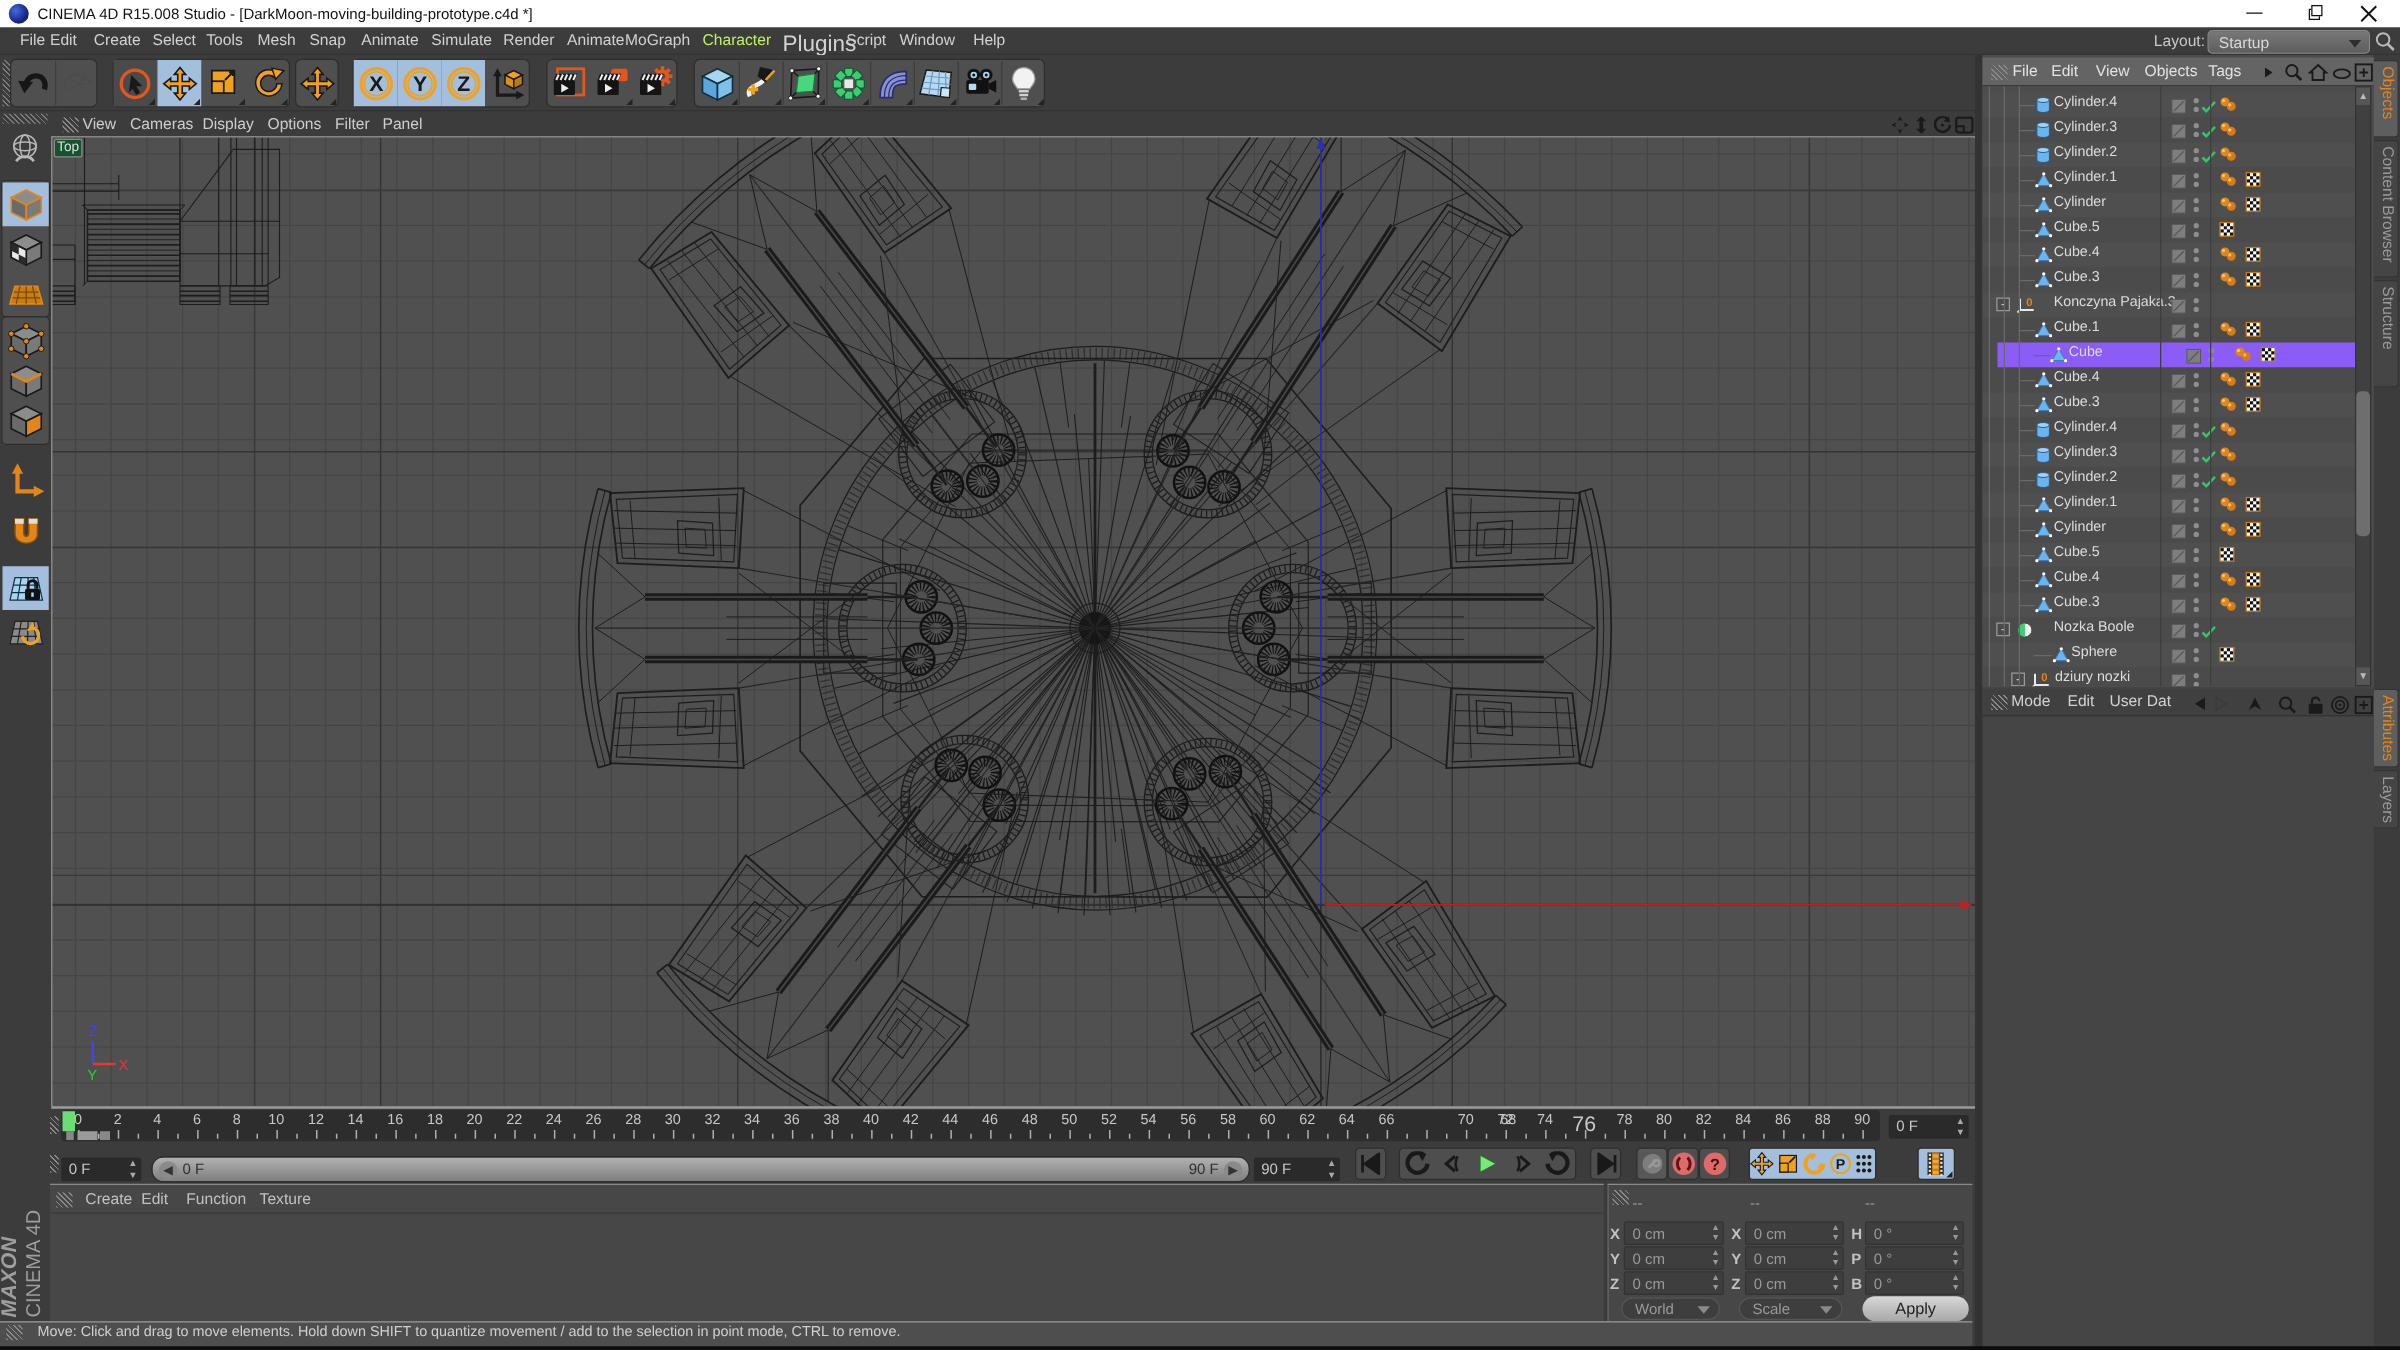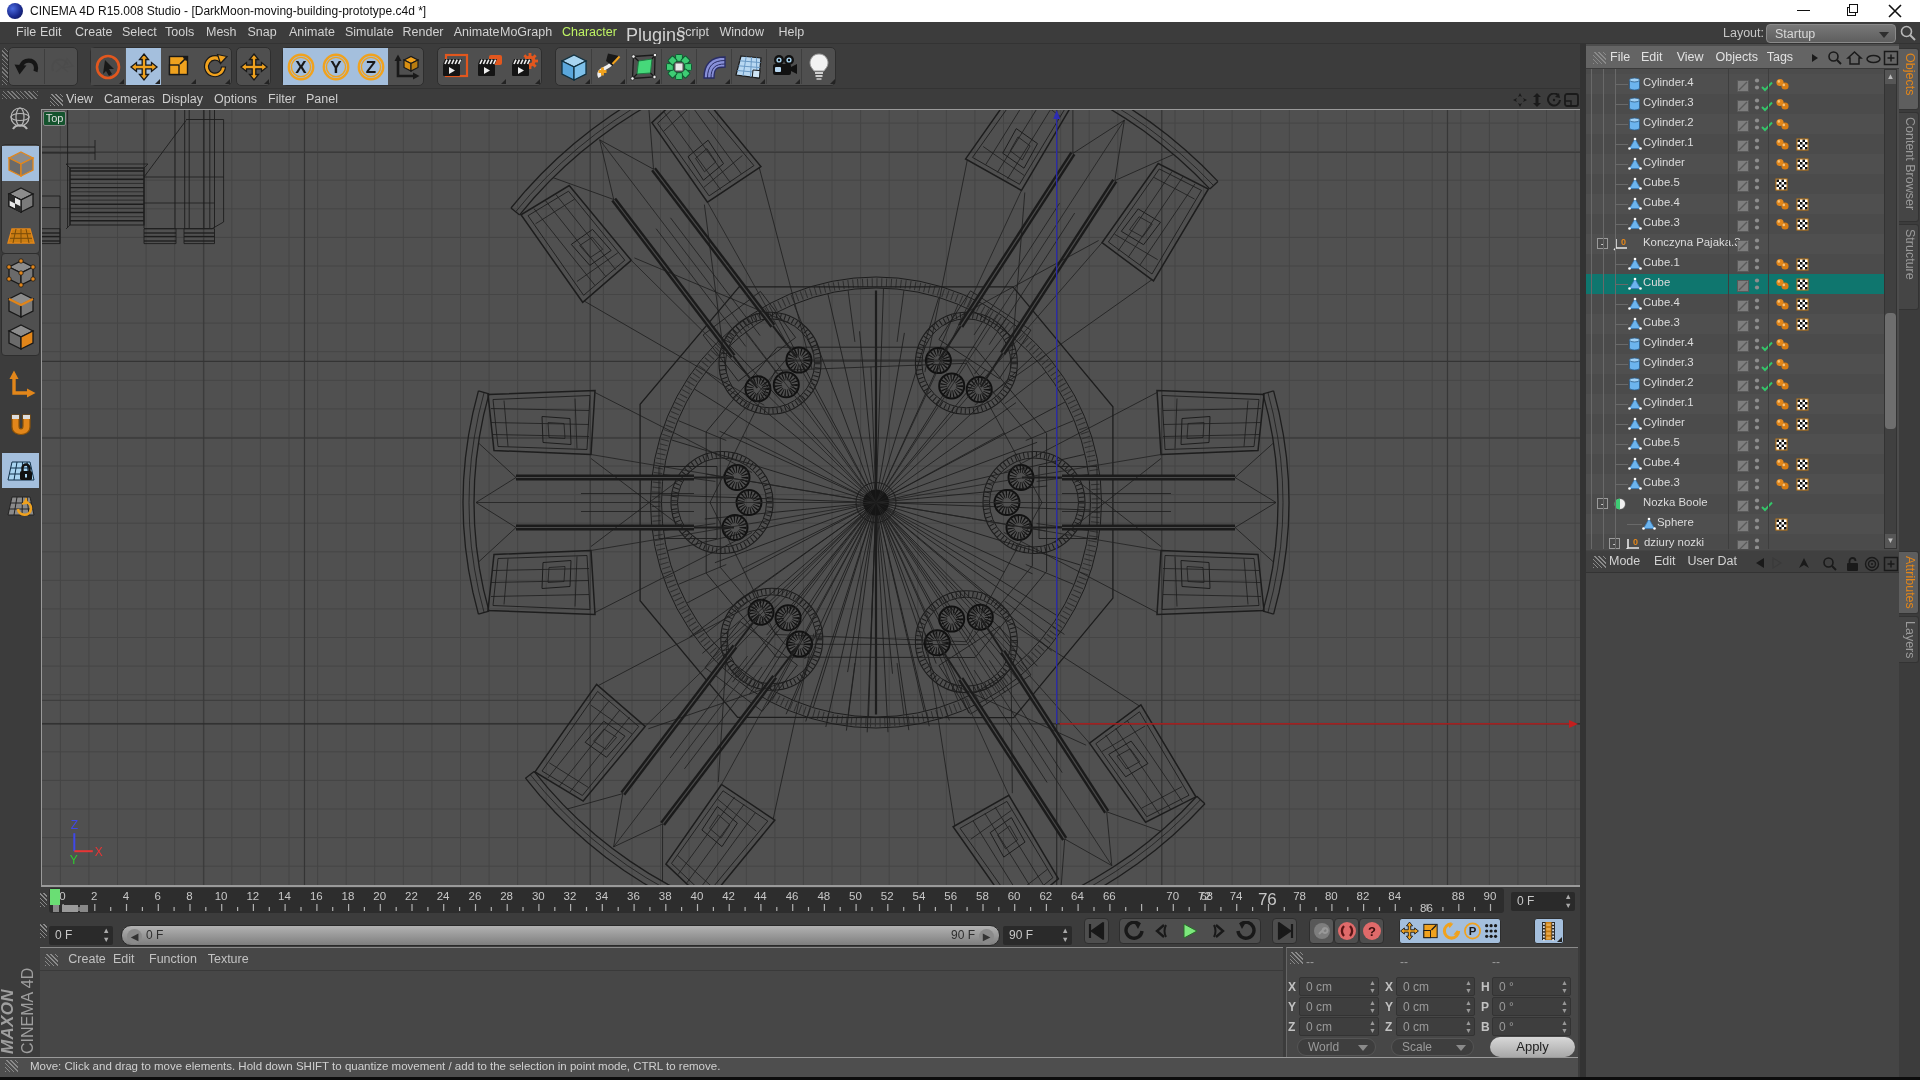--- a/index.html
+++ b/index.html
@@ -1196,21 +1196,21 @@
           <rect x="1.5" y="1.5" width="2.5" height="2.5" fill="#111"></rect>
           <rect x="1.5" y="6.5" width="2.5" height="2.5" fill="#111"></rect>
           <rect x="4.0" y="4.0" width="2.5" height="2.5" fill="#111"></rect>
           <rect x="4.0" y="9.0" width="2.5" height="2.5" fill="#111"></rect>
           <rect x="6.5" y="1.5" width="2.5" height="2.5" fill="#111"></rect>
           <rect x="6.5" y="6.5" width="2.5" height="2.5" fill="#111"></rect>
           <rect x="9.0" y="4.0" width="2.5" height="2.5" fill="#111"></rect>
           <rect x="9.0" y="9.0" width="2.5" height="2.5" fill="#111"></rect>
         </svg></div>
     </div>
-    <div style="position:absolute;left:0;top:204.5px;width:302px;height:20px;background:#0f766e">
+    <div style="position:absolute;left:12px;top:204.5px;width:302px;height:20px;background:#8b5cf6">
       <div style="position:absolute;left:29px;top:10px;width:13px;height:1px;background:#696969"></div>
       <div style="position:absolute;left:42px;top:3px"><svg width="14" height="14" viewBox="0 0 14 14" style="">
           <path d="M7 2 L12.5 11.5 H1.5 Z" fill="#6cb4ee" stroke="#3a7ab8" stroke-width="0.8"></path>
           <circle cx="7" cy="2" r="1.3" fill="#fff"></circle>
           <circle cx="1.5" cy="11.5" r="1.3" fill="#fff"></circle>
           <circle cx="12.5" cy="11.5" r="1.3" fill="#fff"></circle>
         </svg></div>
       <div style="position:absolute;left:57px;top:2.5px;font-size:11.4px;color:#dcdcdc;white-space:nowrap">Cube</div>
       <div style="position:absolute;left:151px;top:4px"><svg width="12" height="12" viewBox="0 0 12 12" style="">
           <rect x="0.5" y="0.5" width="11" height="11" fill="#7e7e7e" stroke="#5a5a5a"></rect>
@@ -1735,21 +1735,21 @@
     <div style="position:absolute;left:1050.3px;top:1.5px;width:20px;text-align:center;font-size:11.5px;color:#c8c8c8">66</div>
     <div style="position:absolute;left:1144px;top:1.5px;width:20px;text-align:right;font-size:11.5px;color:#c8c8c8">68</div>
     <div style="position:absolute;left:1113.7px;top:1.5px;width:20px;text-align:center;font-size:11.5px;color:#c8c8c8">70</div>
     <div style="position:absolute;left:1145.4px;top:1.5px;width:20px;text-align:center;font-size:11.5px;color:#c8c8c8">72</div>
     <div style="position:absolute;left:1177.1px;top:1.5px;width:20px;text-align:center;font-size:11.5px;color:#c8c8c8">74</div>
     <div style="position:absolute;left:1208.9px;top:1.5px;width:20px;font-size:17px;color:#c8c8c8">76</div>
     <div style="position:absolute;left:1240.6px;top:1.5px;width:20px;text-align:center;font-size:11.5px;color:#c8c8c8">78</div>
     <div style="position:absolute;left:1272.3px;top:1.5px;width:20px;text-align:center;font-size:11.5px;color:#c8c8c8">80</div>
     <div style="position:absolute;left:1304.0px;top:1.5px;width:20px;text-align:center;font-size:11.5px;color:#c8c8c8">82</div>
     <div style="position:absolute;left:1335.7px;top:1.5px;width:20px;text-align:center;font-size:11.5px;color:#c8c8c8">84</div>
-    <div style="position:absolute;left:1367.5px;top:14px;width:20px;text-align:center;font-size:11.5px;color:#c8c8c8">86</div>
+    <div style="position:absolute;left:1367.5px;top:2px;width:20px;text-align:center;font-size:11.5px;color:#c8c8c8">86</div>
     <div style="position:absolute;left:1399.2px;top:1.5px;width:20px;text-align:center;font-size:11.5px;color:#c8c8c8">88</div>
     <div style="position:absolute;left:1430.9px;top:1.5px;width:20px;text-align:center;font-size:11.5px;color:#c8c8c8">90</div>
     <div style="position:absolute;left:0;top:0px"><svg width="1456" height="24" viewBox="0 0 1456 24" style="">
         <rect x="13.5" y="16" width="1.2" height="7" fill="#b0b0b0"></rect>
         <rect x="29.4" y="19" width="1.2" height="4" fill="#b0b0b0"></rect>
         <rect x="45.2" y="16" width="1.2" height="7" fill="#b0b0b0"></rect>
         <rect x="61.1" y="19" width="1.2" height="4" fill="#b0b0b0"></rect>
         <rect x="76.9" y="16" width="1.2" height="7" fill="#b0b0b0"></rect>
         <rect x="92.8" y="19" width="1.2" height="4" fill="#b0b0b0"></rect>
         <rect x="108.7" y="16" width="1.2" height="7" fill="#b0b0b0"></rect>

